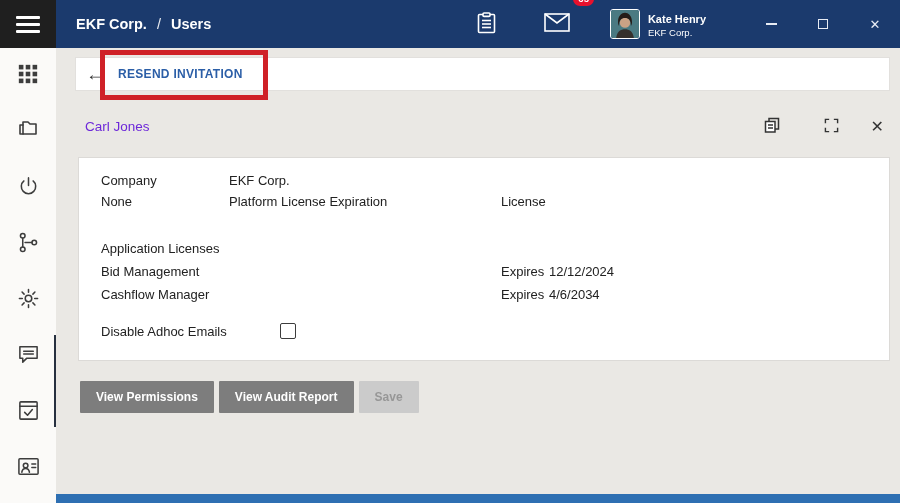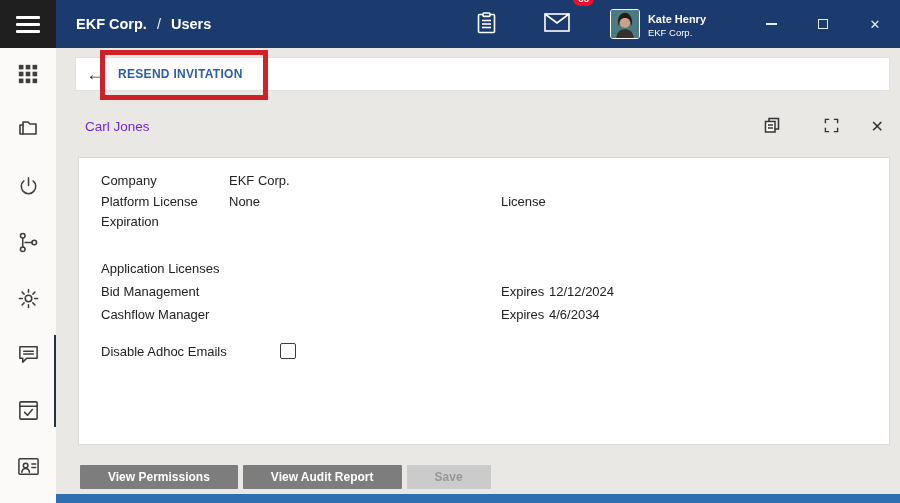--- a/index.html
+++ b/index.html
@@ -51,34 +51,34 @@
                 letter-spacing:.3px; cursor:pointer; font-family:"Liberation Sans",sans-serif; }
   .annotation { position:absolute; left:44px; top:2px; width:168px; height:50px;
                 border:5px solid #cf2127; z-index:6; pointer-events:none; }
 
   .detail-header { display:flex; align-items:center; margin:14px 16px 0 29px; }
   .detail-title { font-size:13.5px; color:#6d28d9; }
   .dh-icons { margin-left:auto; display:flex; align-items:center; gap:20px; }
   .dh-icons .icon-btn svg { stroke:#333; fill:none; stroke-width:1.5; }
   .dh-icons .x { background:none; border:none; font-size:16px; color:#333; cursor:pointer; line-height:1; }
 
-  .card { margin:9px 10px 0 22px; height:288px; background:#fff; border:1px solid #dcdad7;
+  .card { margin:9px 10px 0 22px; height:204px; background:#fff; border:1px solid #dcdad7;
           padding:13px 20px 0 22px; font-size:13px; color:#222; }
   .grid4 { display:grid; grid-template-columns:128px 272px 48px 1fr; }
   .lh { line-height:20px; }
   .row-app { margin-top:26px; line-height:22px; }
   .lic-row { line-height:23px; }
   .cb-row { display:flex; align-items:center; margin-left:0;gap:44px; }
   .cb-row.first { margin-top:17px; }
   .cb-row.second { margin-top:26px; }
   .checkbox { width:16px; height:16px; border:1.7px solid #3c3c3c; border-radius:2px;
               background:#fff; margin-left:9px; cursor:pointer; display:inline-block; }
 
   .btn-row { display:flex; gap:5px; margin:20px 0 0 24px; }
-  .gbtn { height:24px; padding:0 28px; background:#7d7d7d; color:#fff; border:none;
+  .gbtn { height:32px; padding:0 16px; background:#7d7d7d; color:#fff; border:none;
           font-weight:700; font-size:12px; cursor:pointer; font-family:"Liberation Sans",sans-serif;
           border-radius:1px; }
   .gbtn.disabled { background:#cbcbcb; color:#979797; cursor:default; }
 
   .bottom-bar { position:absolute; left:0; right:0; bottom:0; height:9px; background:#2e6fb2; }
 </style>
 </head>
 <body>
 
 <div class="app">
@@ -258,22 +258,22 @@
     </div>
 
     <div class="card">
       <div class="grid4 lh">
         <span>Company</span>
         <span>EKF Corp.</span>
         <span></span>
           <span></span>
       </div>
       <div class="grid4 lh" style="margin-top:1px;">
+        <span>None</span>
         <span>Platform License Expiration</span>
-        <span>None</span>
         <span style="grid-column:3 / 5;">License</span>
       </div>
 
       <div class="row-app">Application Licenses</div>
 
       <div class="grid4 lic-row">
         <span style="grid-column:1 / 3;">Bid Management</span>
         <span>Expires</span>
         <span>12/12/2024</span>
       </div>

